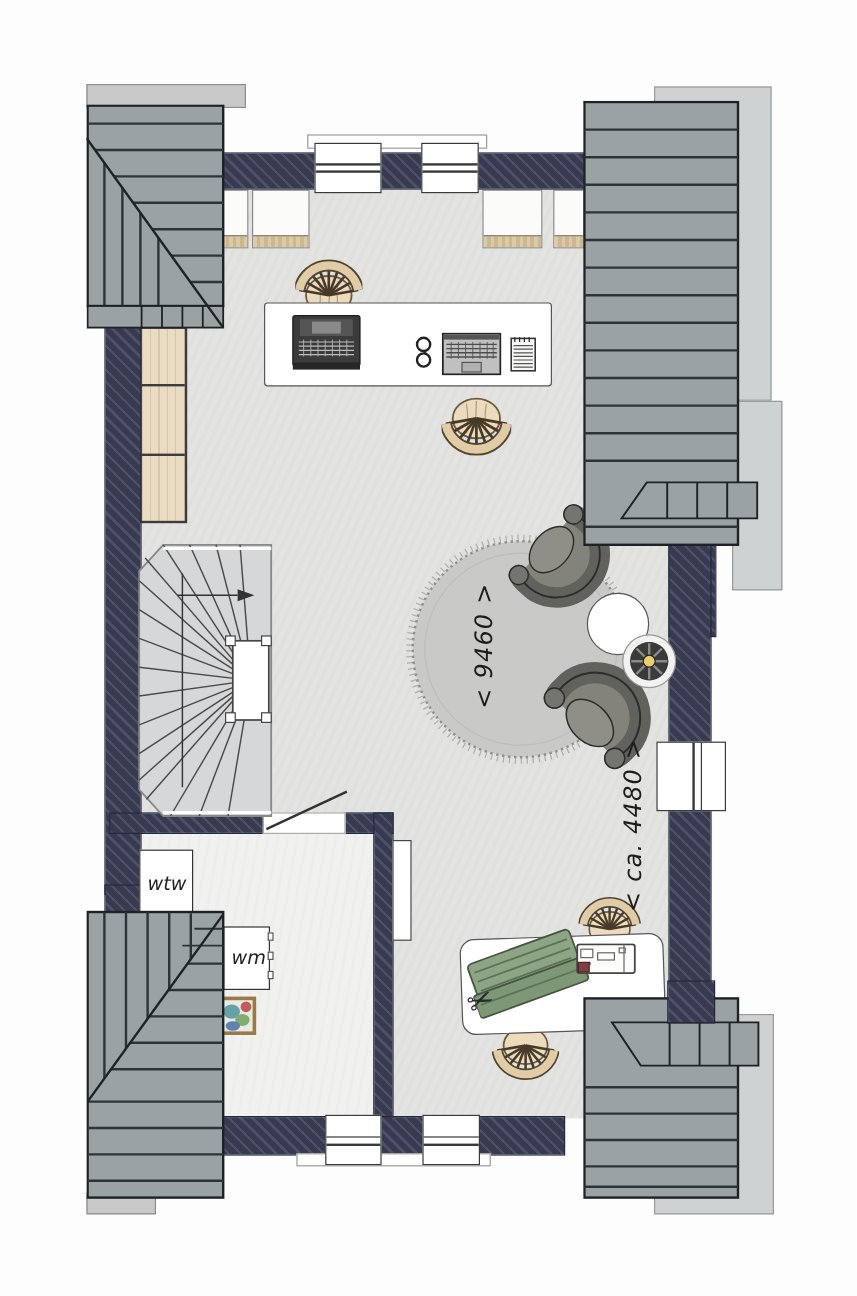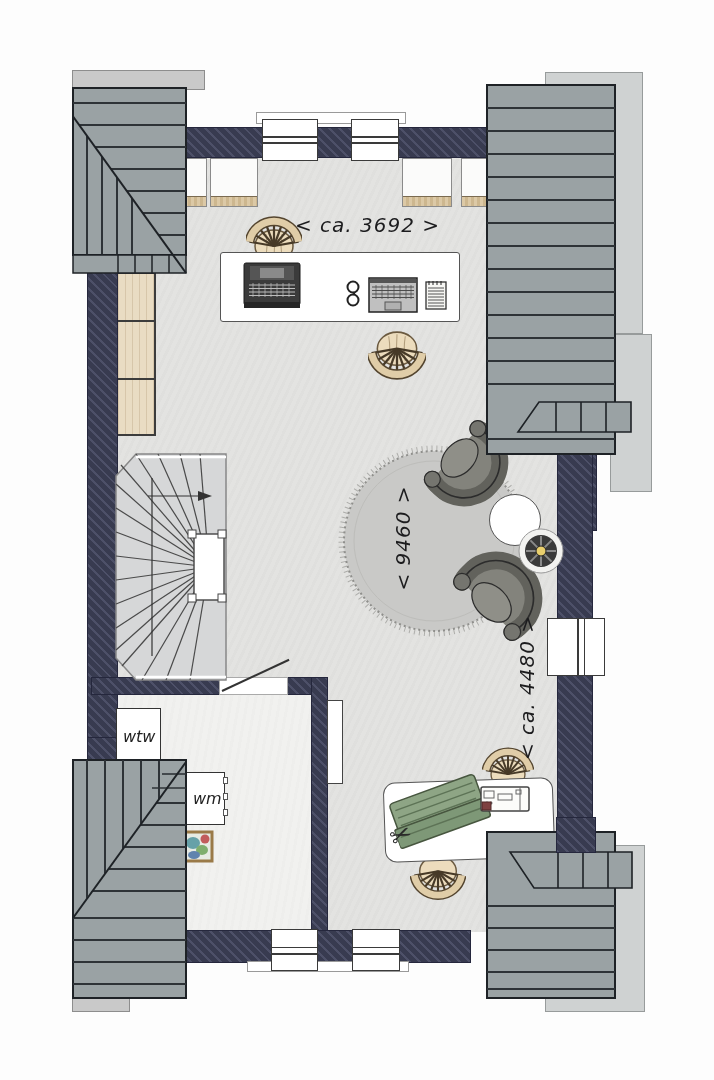--- a/index.html
+++ b/index.html
@@ -469,17 +469,16 @@
     <circle cx="23" cy="23" r="16" fill="#3a3a3a"></circle>
     <g stroke="#8a8a8a" stroke-width="2">
       <line x1="23" y1="8" x2="23" y2="38"></line>
         <line x1="8" y1="23" x2="38" y2="23"></line>
       <line x1="12.4" y1="12.4" x2="33.6" y2="33.6"></line>
         <line x1="33.6" y1="12.4" x2="12.4" y2="33.6"></line>
     </g>
     <circle cx="23" cy="23" r="5" fill="#e9cf6d" stroke="#222"></circle>
   </svg>
 
-  <div class="abs dim z9" style="left:280px;top:213px;width:175px">&lt; ca. 3692 &gt;</div>
   <div class="abs dim rot z9" style="left:333px;top:526px;width:140px">&lt; 9460 &gt;</div>
   <div class="abs dim rot z9" style="left:457px;top:678px;width:140px">&lt; ca. 4480 &gt;</div>
 
 </div>
 
 </body></html>

